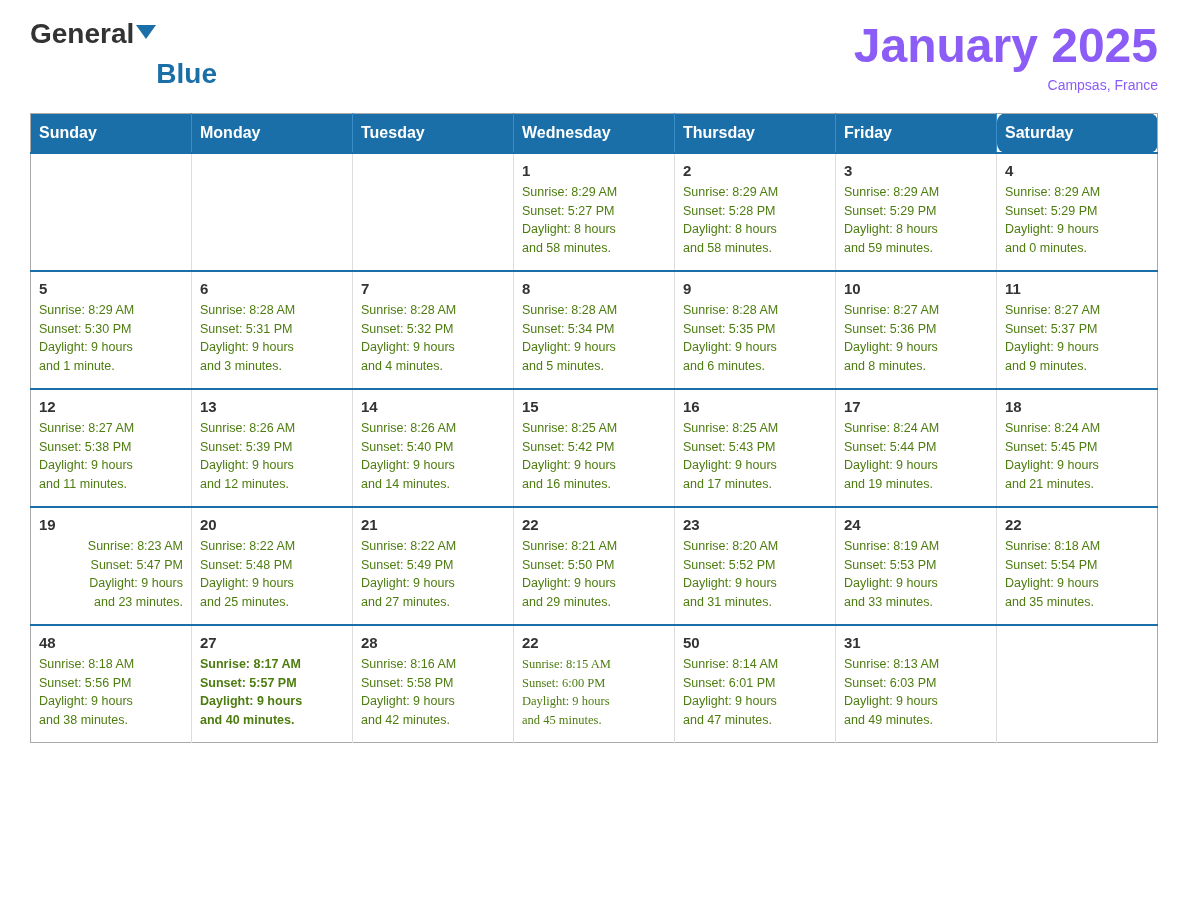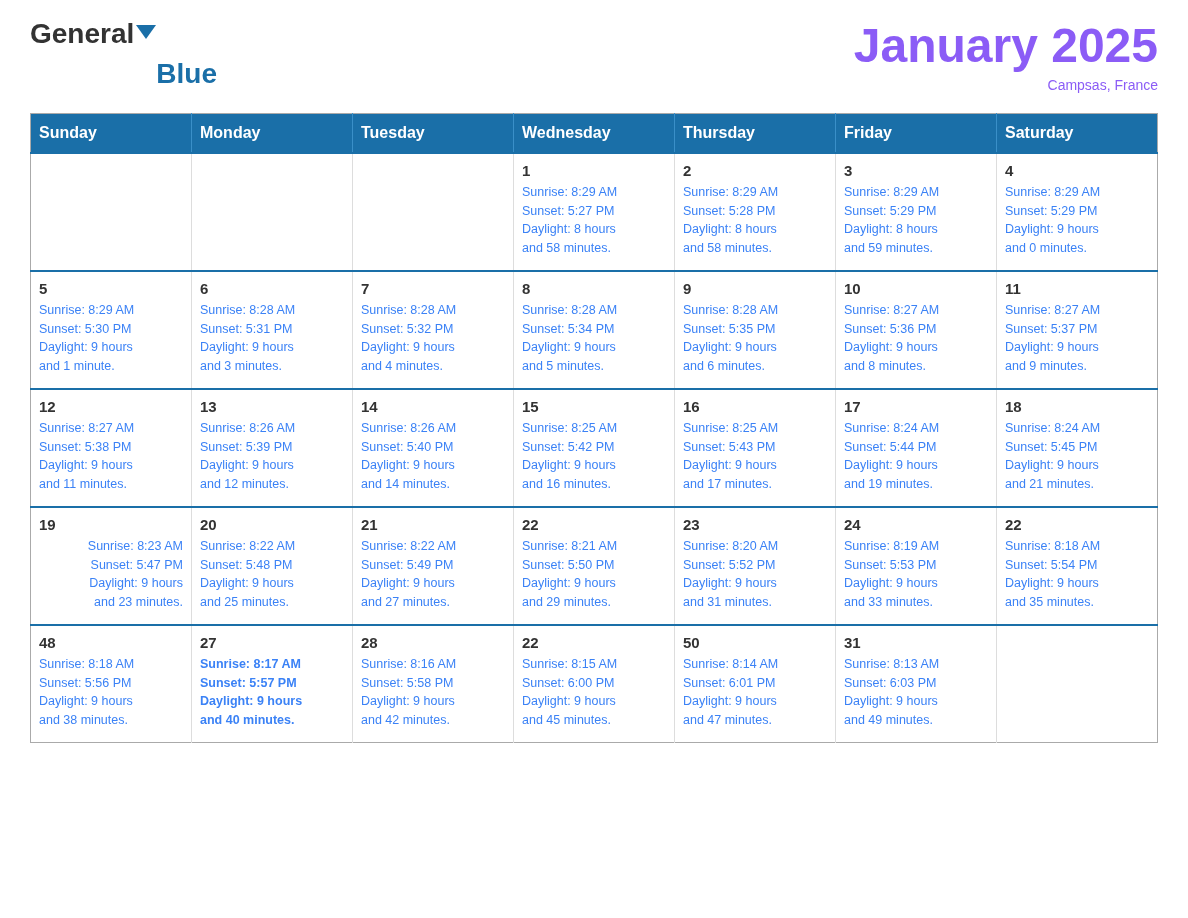--- a/index.html
+++ b/index.html
@@ -72,20 +72,21 @@
       color: #fff;
       font-size: 16px;
       font-weight: bold;
       padding: 10px 8px;
       text-align: left;
       border-right: 1px solid #3a8fc8;
       width: calc(100% / 7);
     }
     .calendar thead th:last-child {
       border-right: none;
+      border-radius: 9px;
     }
     .calendar tbody tr {
       border-top: 2px solid #1a6fa8;
     }
     .calendar tbody td {
       vertical-align: top;
       padding: 8px 8px 12px 8px;
       border-right: 1px solid #ddd;
       font-size: 13px;
       color: #333;
@@ -96,21 +97,21 @@
       border-right: none;
     }
     .day-number {
       font-size: 15px;
       font-weight: bold;
       color: #333;
       margin-bottom: 4px;
     }
     .day-info {
       font-size: 12.5px;
-      color: #3b82f6;
+      color: #4d7c0f;
       line-height: 1.5;
     }
     .empty-cell {
       background: #fff;
     }
   </style>
 </head>
 <body>
 
 <div class="header">
@@ -343,21 +344,21 @@
         </td>
         <td>
           <div class="day-number">28</div>
           <div class="day-info" style="white-space: pre-line;">Sunrise: 8:16 AM
 Sunset: 5:58 PM
 Daylight: 9 hours
 and 42 minutes.</div>
         </td>
         <td>
           <div class="day-number">22</div>
-          <div class="day-info" style="white-space: pre-line;">Sunrise: 8:15 AM
+          <div class="day-info" style="white-space: pre-line; font-family: Liberation Serif, serif;">Sunrise: 8:15 AM
 Sunset: 6:00 PM
 Daylight: 9 hours
 and 45 minutes.</div>
         </td>
         <td>
           <div class="day-number">50</div>
           <div class="day-info" style="white-space: pre-line;">Sunrise: 8:14 AM
 Sunset: 6:01 PM
 Daylight: 9 hours
 and 47 minutes.</div>

